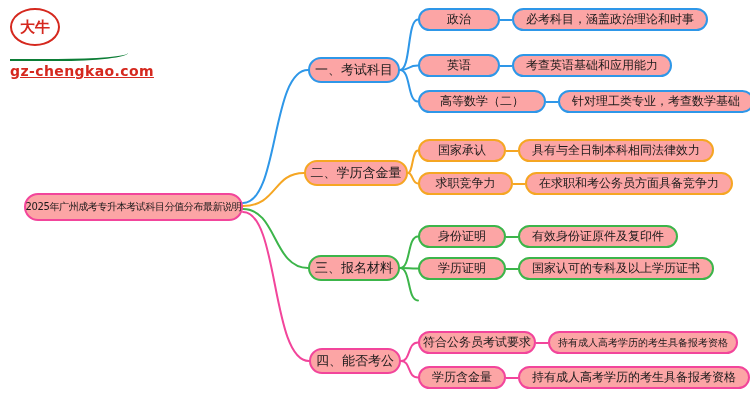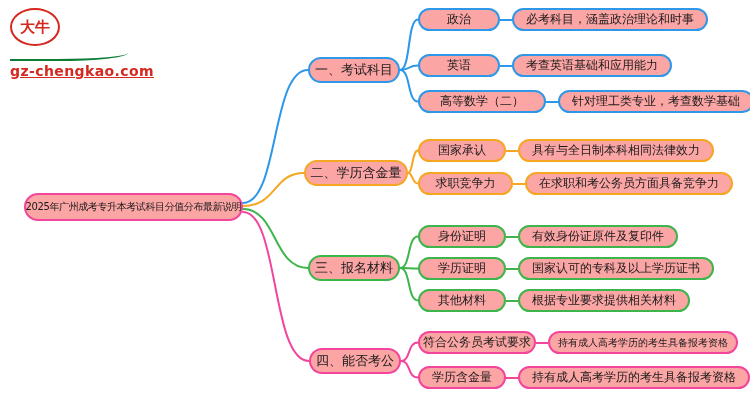--- a/index.html
+++ b/index.html
@@ -115,25 +115,20 @@
   <div class="row" style="left:418px;top:225px;">
     <div class="node child" style="width: 88px; --c: #3cb54a;">身份证明</div>
     <div class="link" style="--c: #3cb54a;"></div>
     <div class="node desc" style="--c: #3cb54a;">有效身份证原件及复印件</div>
   </div>
   <div class="row" style="left:418px;top:257px;">
     <div class="node child" style="width: 88px; --c: #3cb54a;">学历证明</div>
     <div class="link" style="--c: #3cb54a;"></div>
     <div class="node desc" style="--c: #3cb54a;">国家认可的专科及以上学历证书</div>
   </div>
-  <div class="row" style="left:418px;top:289px;">
-    <div class="node child" style="width: 88px; --c: #3cb54a;">其他材料</div>
-    <div class="link" style="--c: #3cb54a;"></div>
-    <div class="node desc" style="--c: #3cb54a;">根据专业要求提供相关材料</div>
-  </div>
 
   <div class="row tight" style="left:418px;top:331px;">
     <div class="node child" style="width: 118px; --c: #f2459b;">符合公务员考试要求</div>
     <div class="link" style="--c: #f2459b;"></div>
     <div class="node desc" style="--c: #f2459b;">持有成人高考学历的考生具备报考资格</div>
   </div>
   <div class="row" style="left:418px;top:366px;">
     <div class="node child" style="width: 88px; --c: #f2459b;">学历含金量</div>
     <div class="link" style="--c: #f2459b;"></div>
     <div class="node desc" style="--c: #f2459b;">持有成人高考学历的考生具备报考资格</div>

